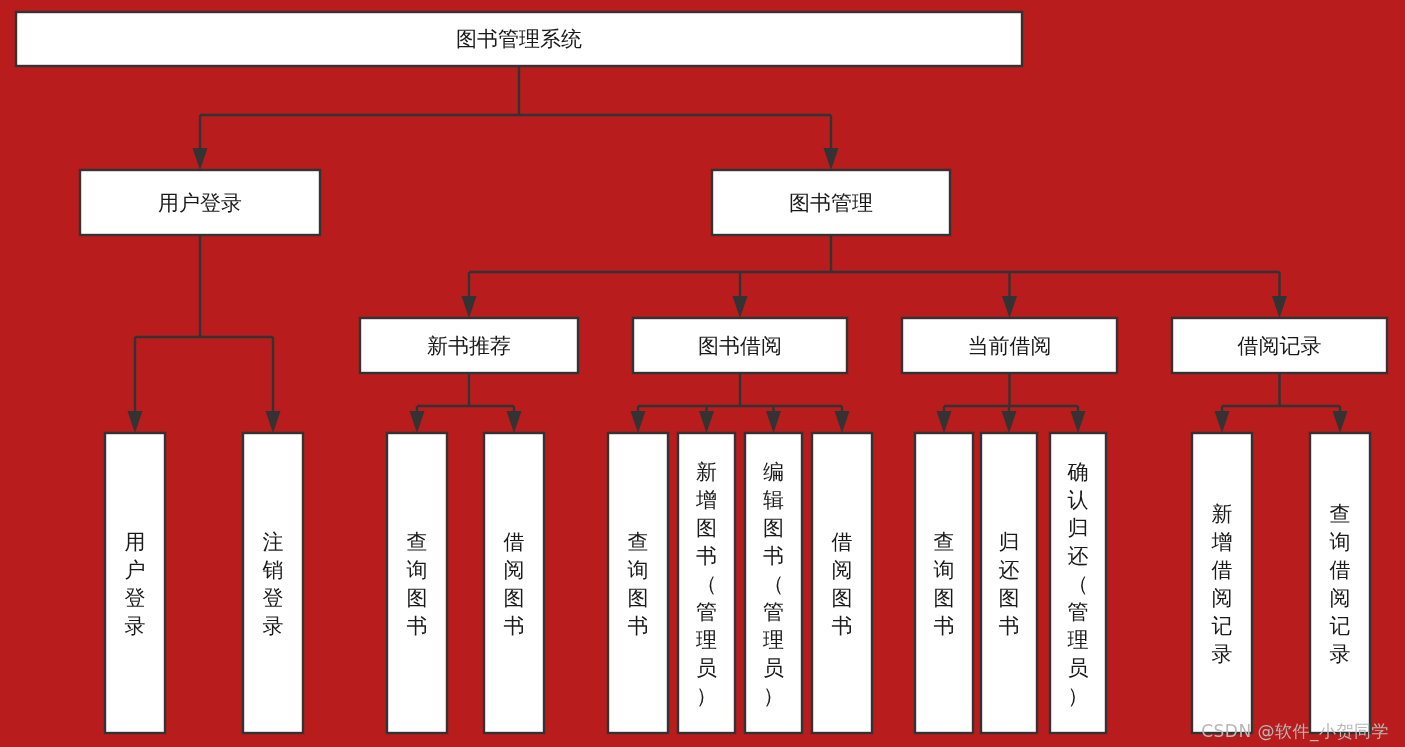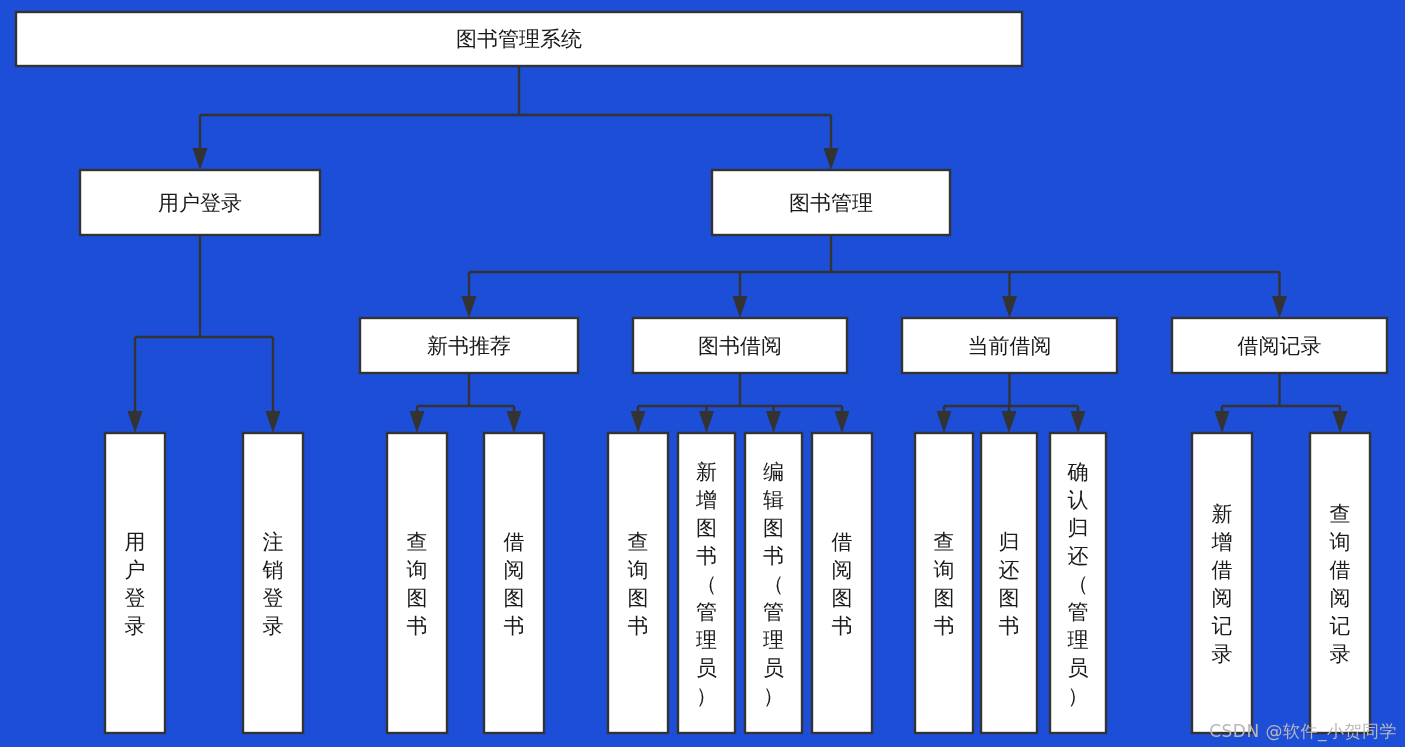--- a/index.html
+++ b/index.html
@@ -11,21 +11,21 @@
   body {
     width: 1405px;
     height: 747px;
     overflow: hidden;
     font-family: "DejaVu Sans", "Liberation Sans", sans-serif;
   }
   #diagram-root {
     position: relative;
     width: 1405px;
     height: 747px;
-    background: #1d4ed8;
+    background: #b91c1c;
   }
   svg.tree-canvas {
     position: absolute;
     left: 0;
     top: 0;
     width: 1405px;
     height: 747px;
     display: block;
   }
   .node-box {
@@ -51,21 +51,21 @@
     dominant-baseline: middle;
   }
   .node-label-v {
     font-family: "DejaVu Sans", "Liberation Sans", sans-serif;
     font-size: 21px;
     fill: #1a1a1a;
     text-anchor: middle;
   }
   .watermark {
     position: absolute;
-    right: 8px;
+    right: 16px;
     bottom: 4px;
     font-family: "DejaVu Sans", "Liberation Sans", sans-serif;
     font-size: 17px;
     color: #b8b8b8;
     white-space: nowrap;
     letter-spacing: 0.5px;
     user-select: none;
     margin-top: 17px;
   }
 </style>

